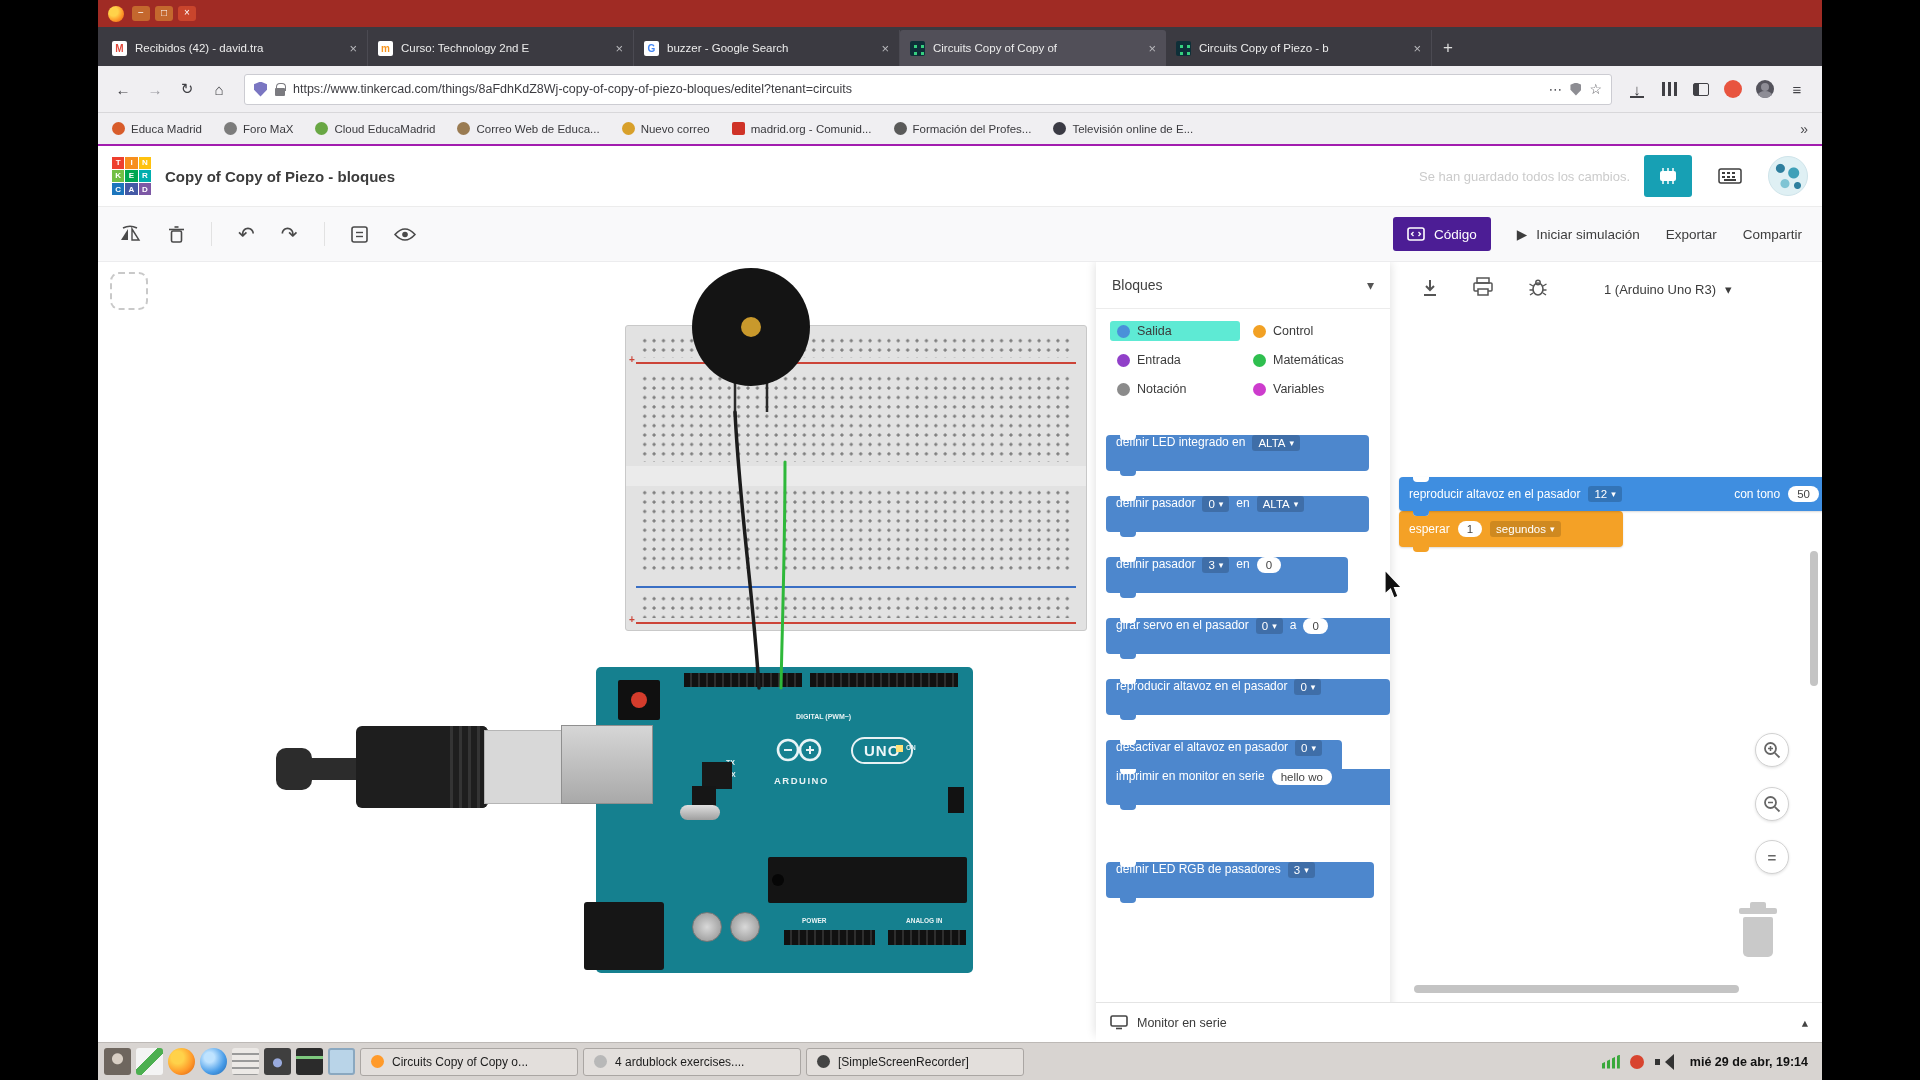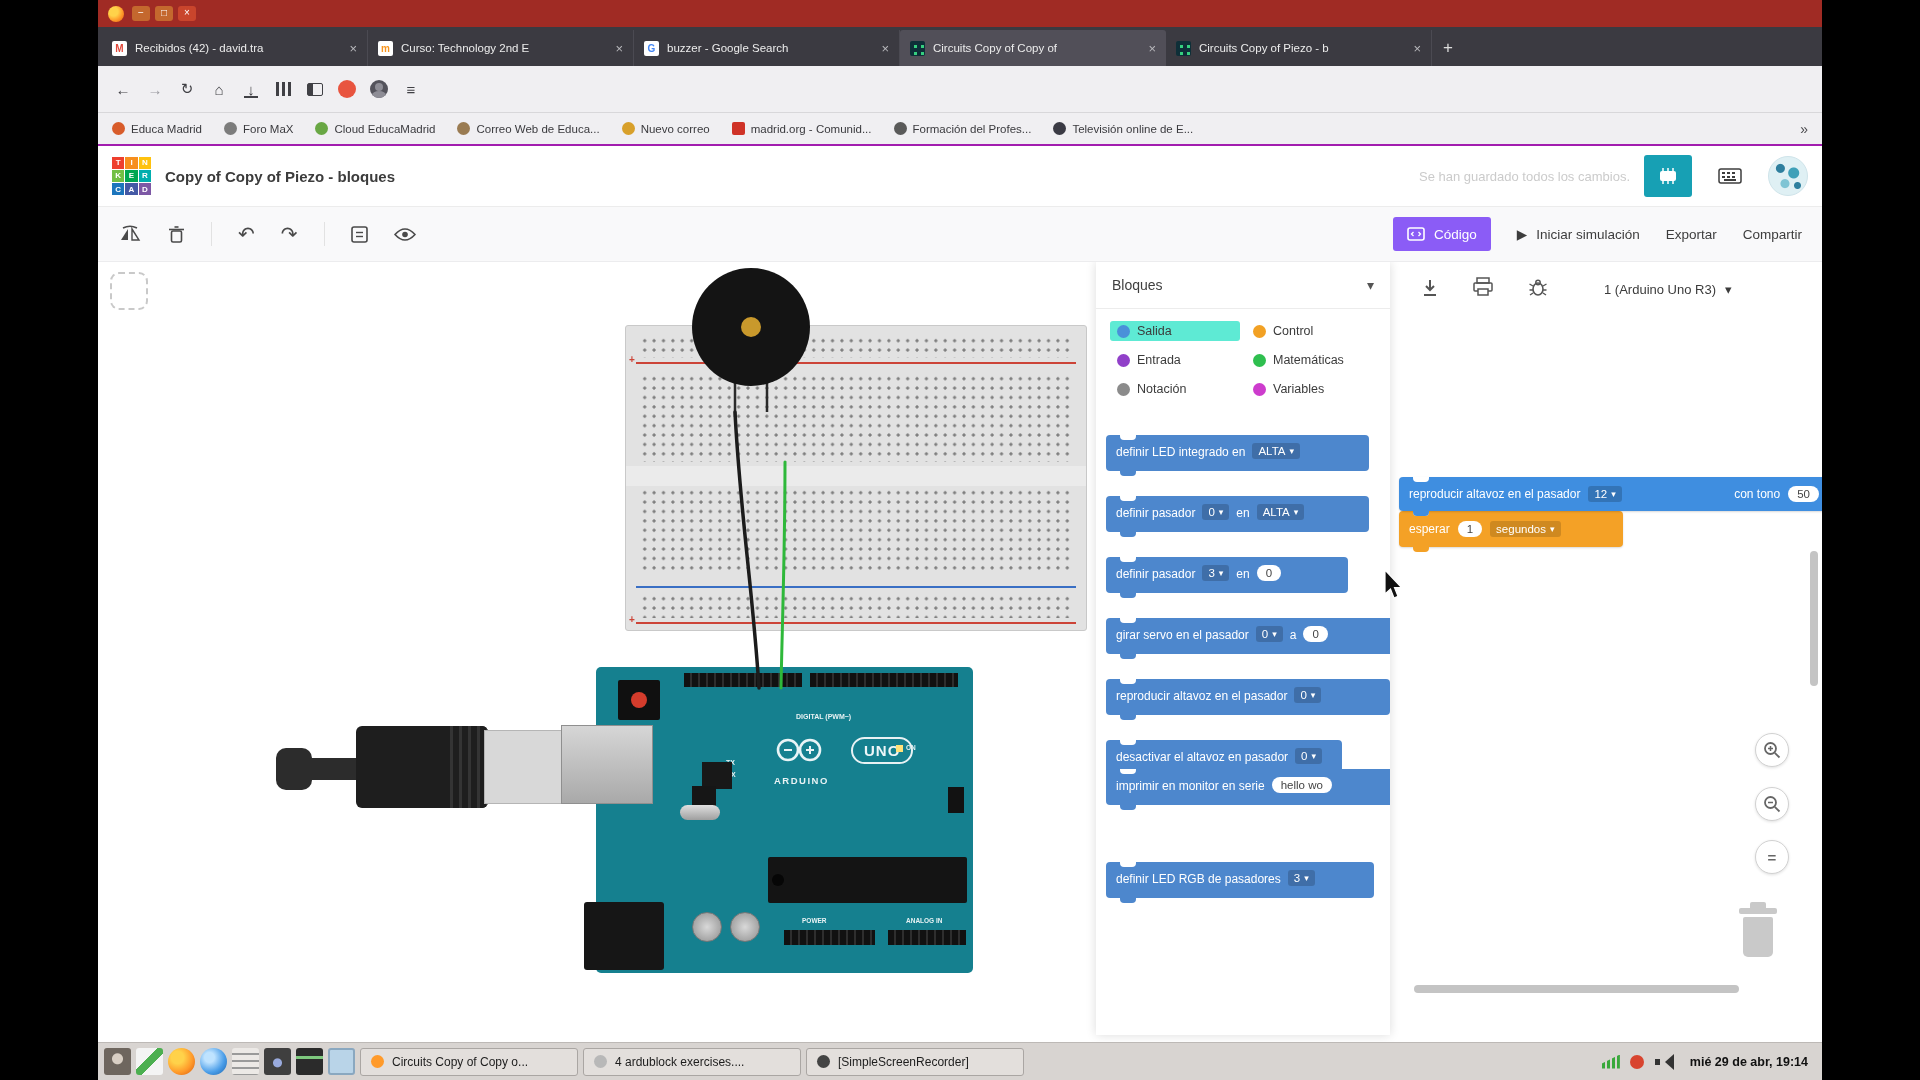--- a/index.html
+++ b/index.html
@@ -69,21 +69,21 @@
   .savemsg{margin-left:auto;font-size:13px;color:#cbcbcb}
   .hbtn{width:48px;height:42px;border-radius:3px;display:flex;align-items:center;justify-content:center;flex:none}
   .hbtn.teal{background:#17a0b4}
   .avatar{width:40px;height:40px;border-radius:50%;flex:none;border:1px solid #cfe4ea;background:#dff0f4;
     background-image:radial-gradient(circle at 30% 30%,#2e7f9e 4px,transparent 5px),radial-gradient(circle at 65% 42%,#3fa0b8 5px,transparent 6px),radial-gradient(circle at 42% 70%,#7fc4d4 4px,transparent 5px),radial-gradient(circle at 75% 75%,#2e7f9e 3px,transparent 4px)}
 
   
   .edbar{position:absolute;left:0;top:207px;width:100%;height:55px;background:#f9f9fa;border-bottom:1px solid #ececee;display:flex;align-items:center;padding:0 20px;gap:26px}
   .edico{display:flex;align-items:center;justify-content:center;color:#4a4a4a;font-size:20px}
   .vsep{width:1px;height:24px;background:#e2e2e2}
-  .codebtn{margin-left:auto;background:#8b5cf6;color:#fff;height:34px;padding:0 14px;border-radius:3px;display:flex;gap:9px;align-items:center;font-size:13.5px}
+  .codebtn{margin-left:auto;background:#4c1d95;color:#fff;height:34px;padding:0 14px;border-radius:3px;display:flex;gap:9px;align-items:center;font-size:13.5px}
   .simbtn{display:flex;align-items:center;gap:9px;font-size:13.5px;color:#3d3d3d}
   .txtbtn{font-size:13.5px;color:#3d3d3d}
 
   
   .main{position:absolute;left:0;top:262px;width:100%;height:780px;background:#fff;overflow:hidden}
   .fitbox{position:absolute;left:12px;top:10px;width:38px;height:38px;border:2px dashed #c9c9c9;border-radius:9px}
 
   
   .bboard{position:absolute;left:527px;top:63px;width:462px;height:306px;background:#e2e2e2;border:1px solid #c9c9c9;border-radius:3px;z-index:1}
   .bb-dots{position:absolute;left:14px;right:14px;background-image:radial-gradient(circle,#7e7e7e 1.3px,transparent 1.8px);background-size:9.4px 9.4px}
@@ -128,21 +128,21 @@
   .panel-head{height:47px;border-bottom:1px solid #ececec;display:flex;align-items:center;padding:0 16px;font-size:14px;color:#3f3f3f}
   .panel-head .caret{margin-left:auto;color:#555}
   .cats{padding:12px 14px;display:grid;grid-template-columns:1fr 1fr;row-gap:9px;column-gap:6px}
   .cat{display:inline-flex;align-items:center;gap:7px;font-size:12.5px;color:#3b3b3b;padding:3px 7px;border-radius:3px}
   .cat.sel{background:#5eead4}
   .catdot{width:13px;height:13px;border-radius:50%;flex:none}
   .cd1{background:#4a90d9}.cd2{background:#f2a124}.cd3{background:#9140c9}
   .cd4{background:#2fbf4f}.cd5{background:#8b8b8b}.cd6{background:#cd3ccd}
 
   
-  .pb{position:absolute;background:#4d87cd;border-radius:4px;height:36px;display:flex;align-items:flex-end;gap:7px;padding:12px 10px;color:#fff;font-size:12px;white-space:nowrap}
+  .pb{position:absolute;background:#4d87cd;border-radius:4px;height:36px;display:flex;align-items:flex-start;gap:7px;padding:0 10px;color:#fff;font-size:12px;white-space:nowrap}
   .pb::before{content:"";position:absolute;top:0;left:14px;width:16px;height:5px;background:#fff;border-radius:0 0 4px 4px}
   .pb::after{content:"";position:absolute;bottom:-5px;left:14px;width:16px;height:5px;background:inherit;border-radius:0 0 4px 4px}
   .chip{background:rgba(0,0,0,.18);border-radius:3px;padding:2px 6px;display:inline-flex;align-items:center;gap:4px;font-size:11.5px;flex:none}
   .chip .c{font-size:9px}
   .oval{background:#fff;color:#444;border-radius:10px;padding:2px 9px;font-size:11.5px;min-width:14px;text-align:center;flex:none}
 
   .panel-bottom{position:absolute;left:998px;top:740px;width:726px;height:40px;background:#fff;border-top:1px solid #e4e4e4;display:flex;align-items:center;padding:0 14px;gap:9px;font-size:12.5px;color:#3a3a3a;z-index:7}
   .panel-bottom .caret-up{margin-left:auto;color:#444}
 
   
@@ -227,20 +227,28 @@
       <span class="tclose">×</span>
     </div>
     <div class="newtab">+</div>
   </div>
 
   <div class="navbar">
     <span class="nicon">←</span>
     <span class="nicon dim">→</span>
     <span class="nicon">↻</span>
     <span class="nicon">⌂</span>
+    <div class="urlbar">
+      <span class="shield"></span>
+      <span class="lockico"></span>
+      <span class="url-text">https://www.tinkercad.com/things/8aFdhKdZ8Wj-copy-of-copy-of-piezo-bloques/editel?tenant=circuits</span>
+      <span class="url-act">⋯</span>
+      <span class="shield gray"></span>
+      <span class="url-act">☆</span>
+    </div>
     <span class="nicon dlwrap">↓</span>
     <span class="nicon">
         <span class="libico"></span>
       </span>
     <span class="nicon">
         <span class="sbico"></span>
       </span>
     <span class="nicon">
         <span class="redball"></span>
       </span>
@@ -597,20 +605,28 @@
       </div>
       <div class="pb" style="left:10px;top:600px;width:268px">
         <span>definir LED RGB de pasadores</span>
         <span class="chip">
             <span>3</span>
             <span class="c">▾</span>
           </span>
       </div>
     </div>
 
+    <div class="panel-bottom">
+      <svg width="18" height="15">
+          <rect x="1" y="1" width="16" height="10" rx="1.5" fill="none" stroke="#444" stroke-width="1.6"></rect>
+          <line x1="6" y1="13.5" x2="12" y2="13.5" stroke="#444" stroke-width="1.6"></line>
+        </svg>
+      <span>Monitor en serie</span>
+      <span class="caret-up">▴</span>
+    </div>
 
     <span class="cursor">
       <svg width="20" height="30" viewBox="0 0 20 30">
           <path d="M1 0 L1 24 L6.5 19 L10 28 L14 26.2 L10.5 17.5 L17.5 17.5 Z" fill="#111" stroke="#fff" stroke-width="1.2"></path>
         </svg>
     </span>
   </div>
 
   <div class="taskbar">
     <span class="launch l1"></span>

